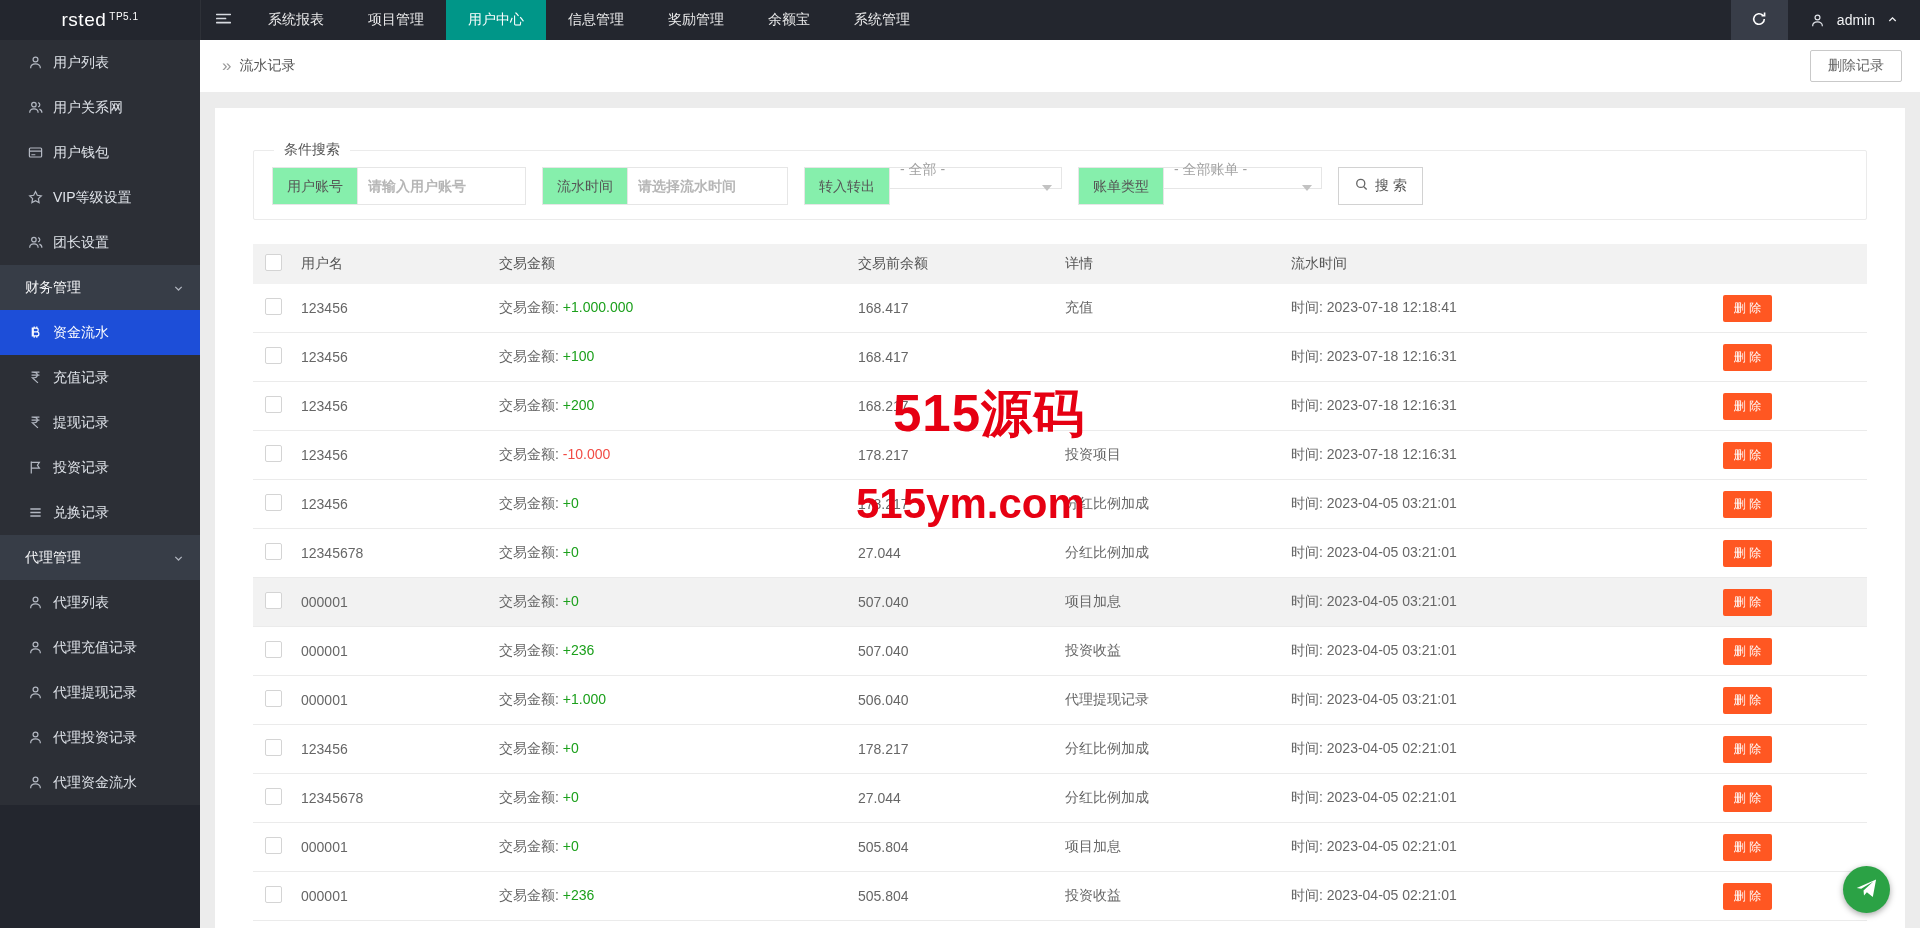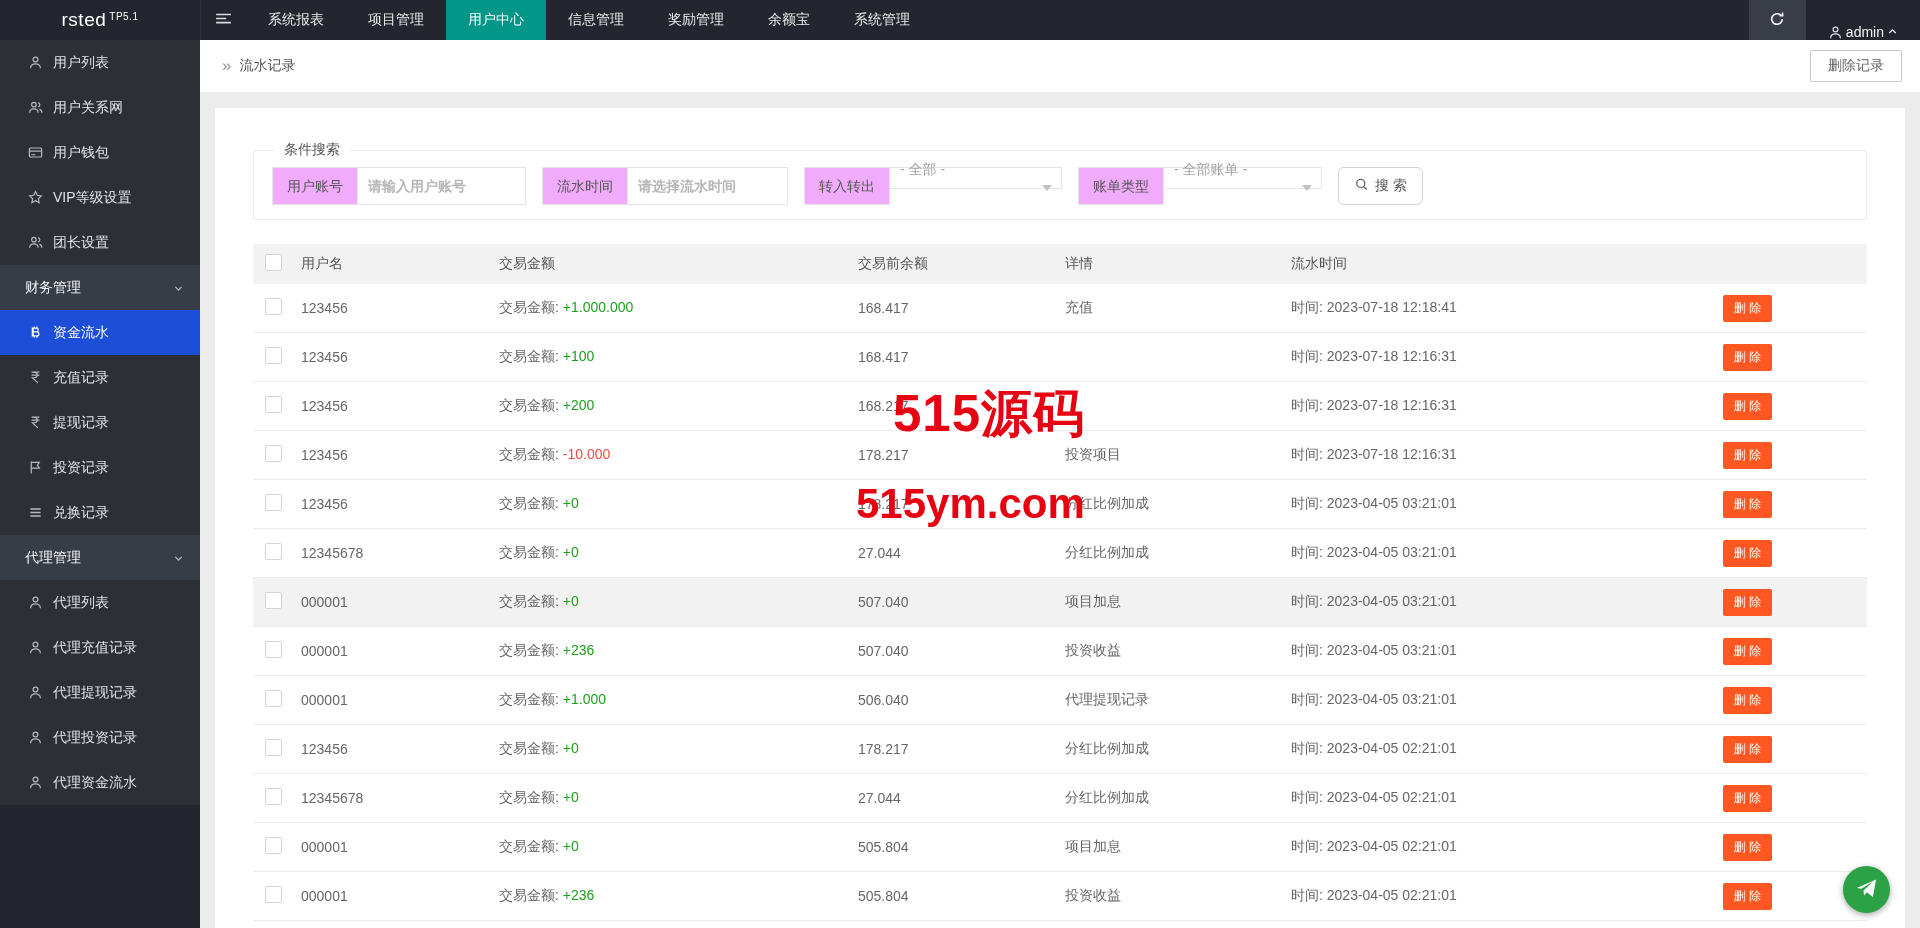--- a/index.html
+++ b/index.html
@@ -11,21 +11,21 @@
   
   .topbar { position:absolute; left:0; top:0; width:1920px; height:40px; background:#23262e; display:flex; align-items:stretch; z-index:30; }
   .logo { width:200px; display:flex; align-items:center; justify-content:center; color:#fff; font-size:19px; letter-spacing:.5px; }
   .logo sup { font-size:10px; margin-left:3px; position:relative; top:-4px; }
   .hamburger { width:46px; display:flex; align-items:center; justify-content:center; color:#d7dae0; cursor:pointer; border-left:1px solid rgba(255,255,255,.05); }
   .topnav { display:flex; align-items:stretch; }
   .nav-item { padding:0 22px; display:flex; align-items:center; color:rgba(255,255,255,.9); font-size:14px; cursor:pointer; }
   .nav-item.active { background:#009688; color:#fff; }
   .topbar-right { margin-left:auto; display:flex; align-items:stretch; }
   .refresh-btn { width:57px; background:#383d48; display:flex; align-items:center; justify-content:center; color:#fff; cursor:pointer; }
-  .admin-box { display:flex; align-items:flex-end; gap:3px; padding:0 22px; color:#f2f3f5; cursor:pointer; }
+  .admin-box { display:flex; align-items:center; gap:12px; padding:0 22px; color:#f2f3f5; cursor:pointer; }
   .admin-box .uicon { display:flex; color:#dfe2e8; }
   
   .sidebar { position:absolute; left:0; top:40px; width:200px; height:888px; background:#23262e; z-index:20; }
   .sb-header { height:45px; background:#373d47; color:#f5f6f8; display:flex; align-items:center; padding-left:25px; position:relative; cursor:pointer; }
   .sb-chevron { position:absolute; right:16px; top:16px; color:#aeb3bd; }
   .sb-items { background:#2c2f36; }
   .sb-item { height:45px; display:flex; align-items:center; padding-left:27px; color:#dfe3e9; cursor:pointer; text-decoration:none; }
   .sb-item.active { background:#1d4ed8; color:#fff; }
   .sb-icon { width:17px; display:flex; justify-content:center; color:#b3b8c2; margin-right:9px; }
   .sb-item.active .sb-icon { color:#fff; }
@@ -35,26 +35,26 @@
   .crumb-title { color:#555; font-size:14px; }
   .del-record-btn { margin-left:auto; height:32px; padding:0 17px; background:#fff; border:1px solid #c9c9c9; border-radius:2px; color:#666; font-size:14px; cursor:pointer; }
   
   .content { position:absolute; left:200px; top:92px; width:1720px; height:836px; padding:16px 15px; }
   .card { background:#fff; width:100%; min-height:1000px; padding:42px 38px 0; position:relative; }
   
   .fieldset { border:1px solid #ebebeb; border-radius:2px; position:relative; padding:16px 18px 14px; }
   .legend { position:absolute; top:-10px; left:20px; background:#fff; padding:0 10px; color:#555; font-size:14px; }
   .search-row { display:flex; align-items:center; }
   .fgroup { display:flex; margin-right:16px; }
-  .flabel { height:38px; line-height:36px; padding:0 14px; background:#f0abfc; border:1px solid #e6e6e6; color:#555; white-space:nowrap; }
+  .flabel { height:38px; line-height:36px; padding:0 14px; background:#86efac; border:1px solid #e6e6e6; color:#555; white-space:nowrap; }
   .finput { height:38px; border:1px solid #e6e6e6; border-left:none; padding:0 10px; font-size:14px; color:#555; outline:none; font-family:inherit;font-weight:bold; }
   .finput::placeholder { color:#b6b6b6; }
   .fselect { height:22px; border:1px solid #e6e6e6; border-left:none; padding:0 26px 16px 10px; display:flex; align-items:center; color:#a2a2a2; position:relative; cursor:pointer; background:#fff; }
   .caret { position:absolute; right:9px; top:17px; width:0; height:0; border-left:5px solid transparent; border-right:5px solid transparent; border-top:6px solid #c2c2c2; }
-  .search-btn { height:38px; padding:0 15px; background:#fff; border:1px solid #d2d2d2; border-radius:6px; display:flex; align-items:center; gap:6px; color:#555; font-size:14px; cursor:pointer; }
+  .search-btn { height:38px; padding:0 15px; background:#fff; border:1px solid #d2d2d2; border-radius:0; display:flex; align-items:center; gap:6px; color:#555; font-size:14px; cursor:pointer; }
   
   .table { margin-top:24px; width:100%; }
   .thead { height:40px; background:#f2f2f2; display:flex; align-items:center; color:#555; }
   .trow { height:49px; display:flex; align-items:center; border-bottom:1px solid #ebebeb; background:#fff; }
   .trow.hl { background:#f2f2f2; }
   .td { padding-right:10px; overflow:hidden; white-space:nowrap; }
   .c-cb { width:48px; padding-left:12px; }
   .c-user { width:198px; }
   .c-amt { width:359px; }
   .c-bal { width:207px; }

